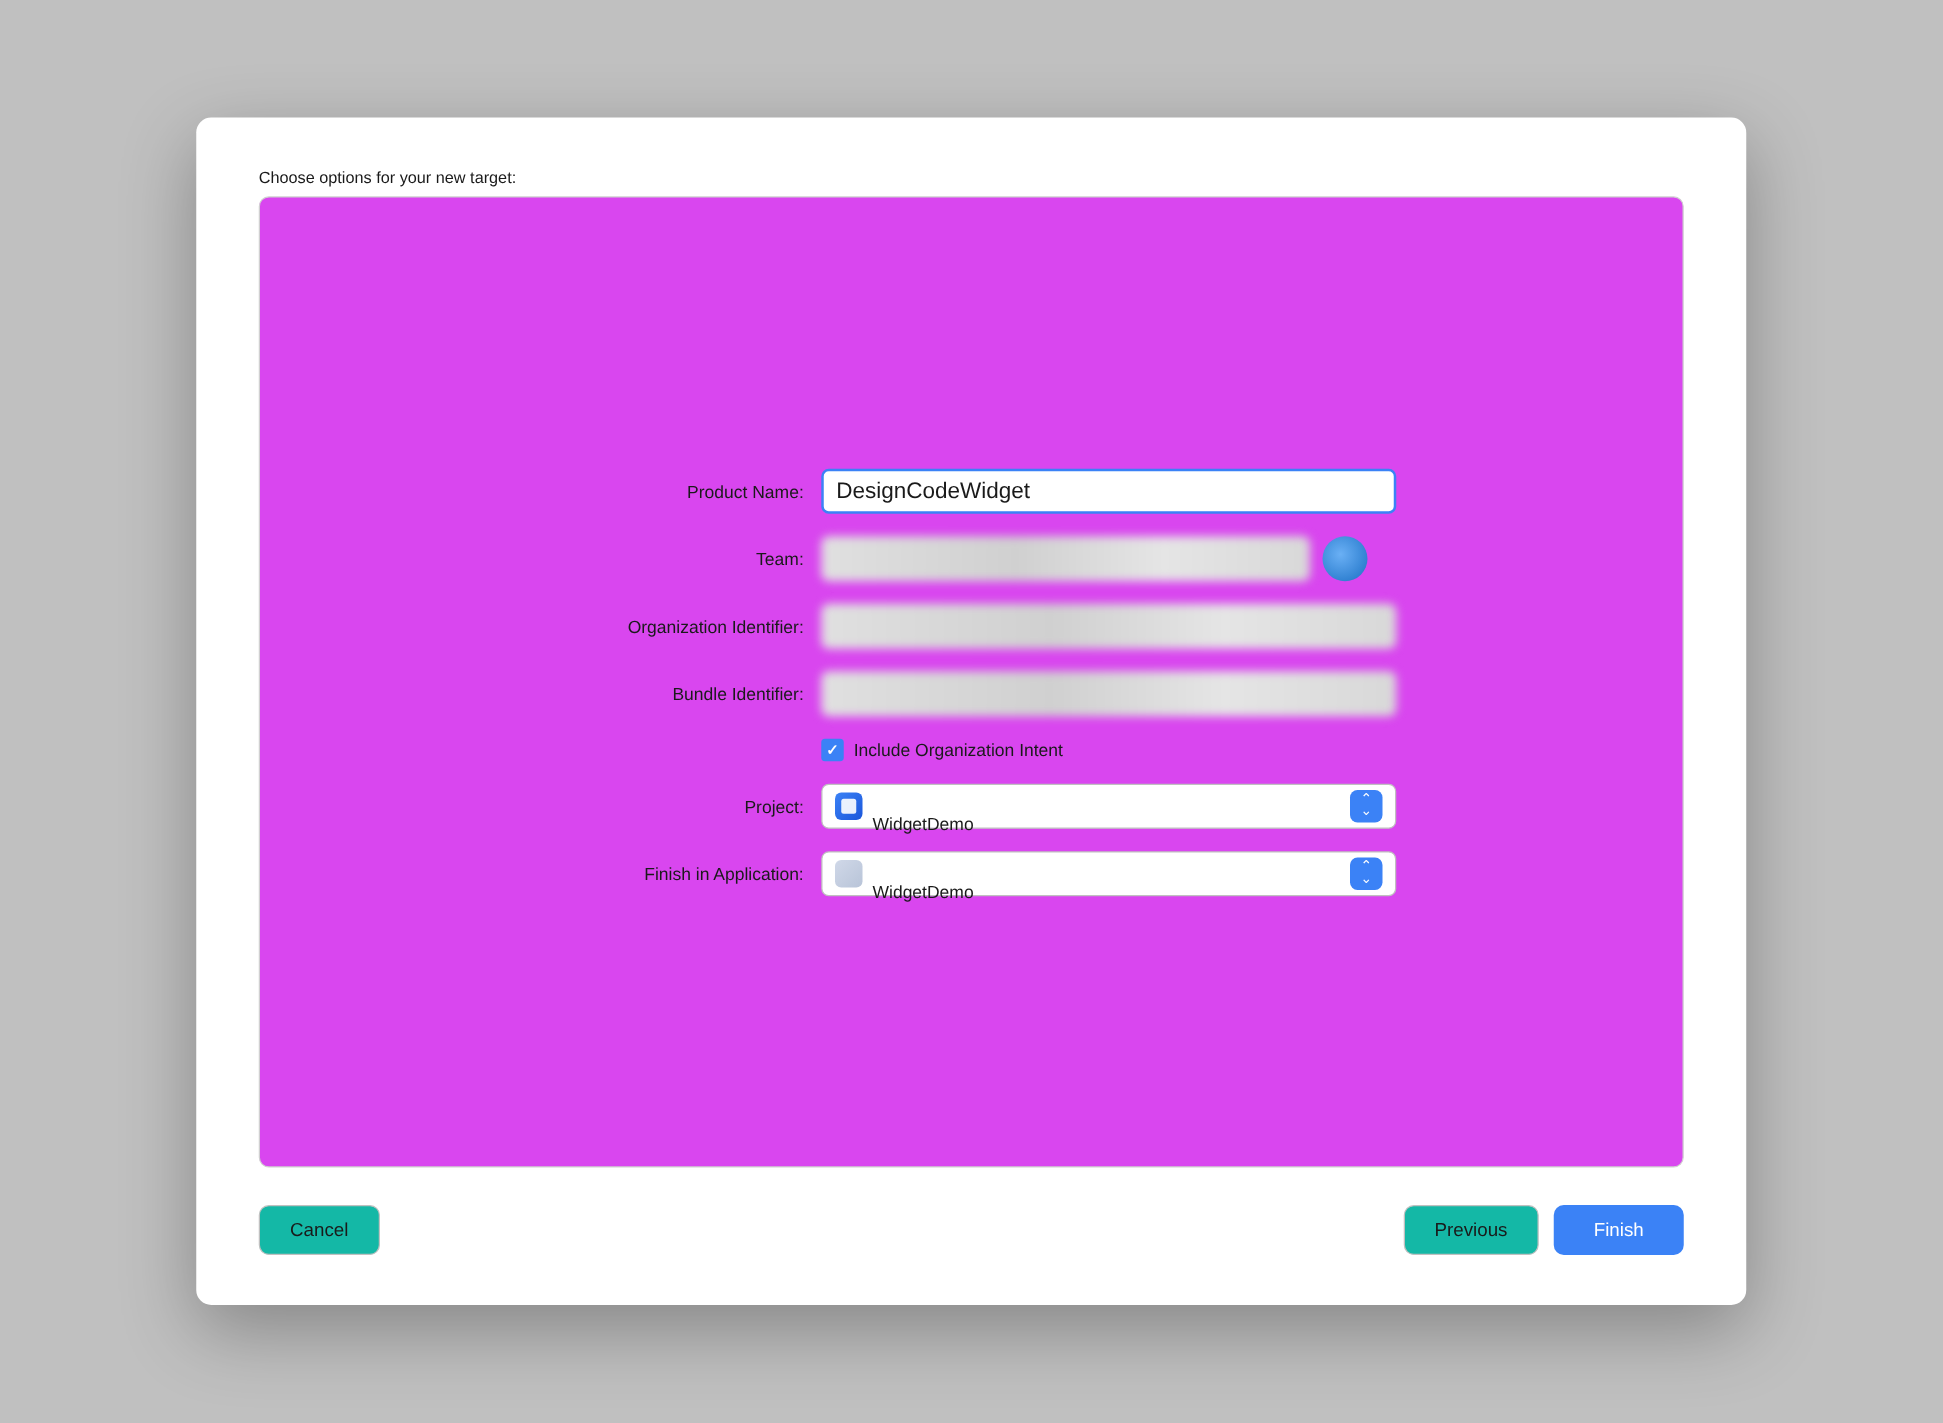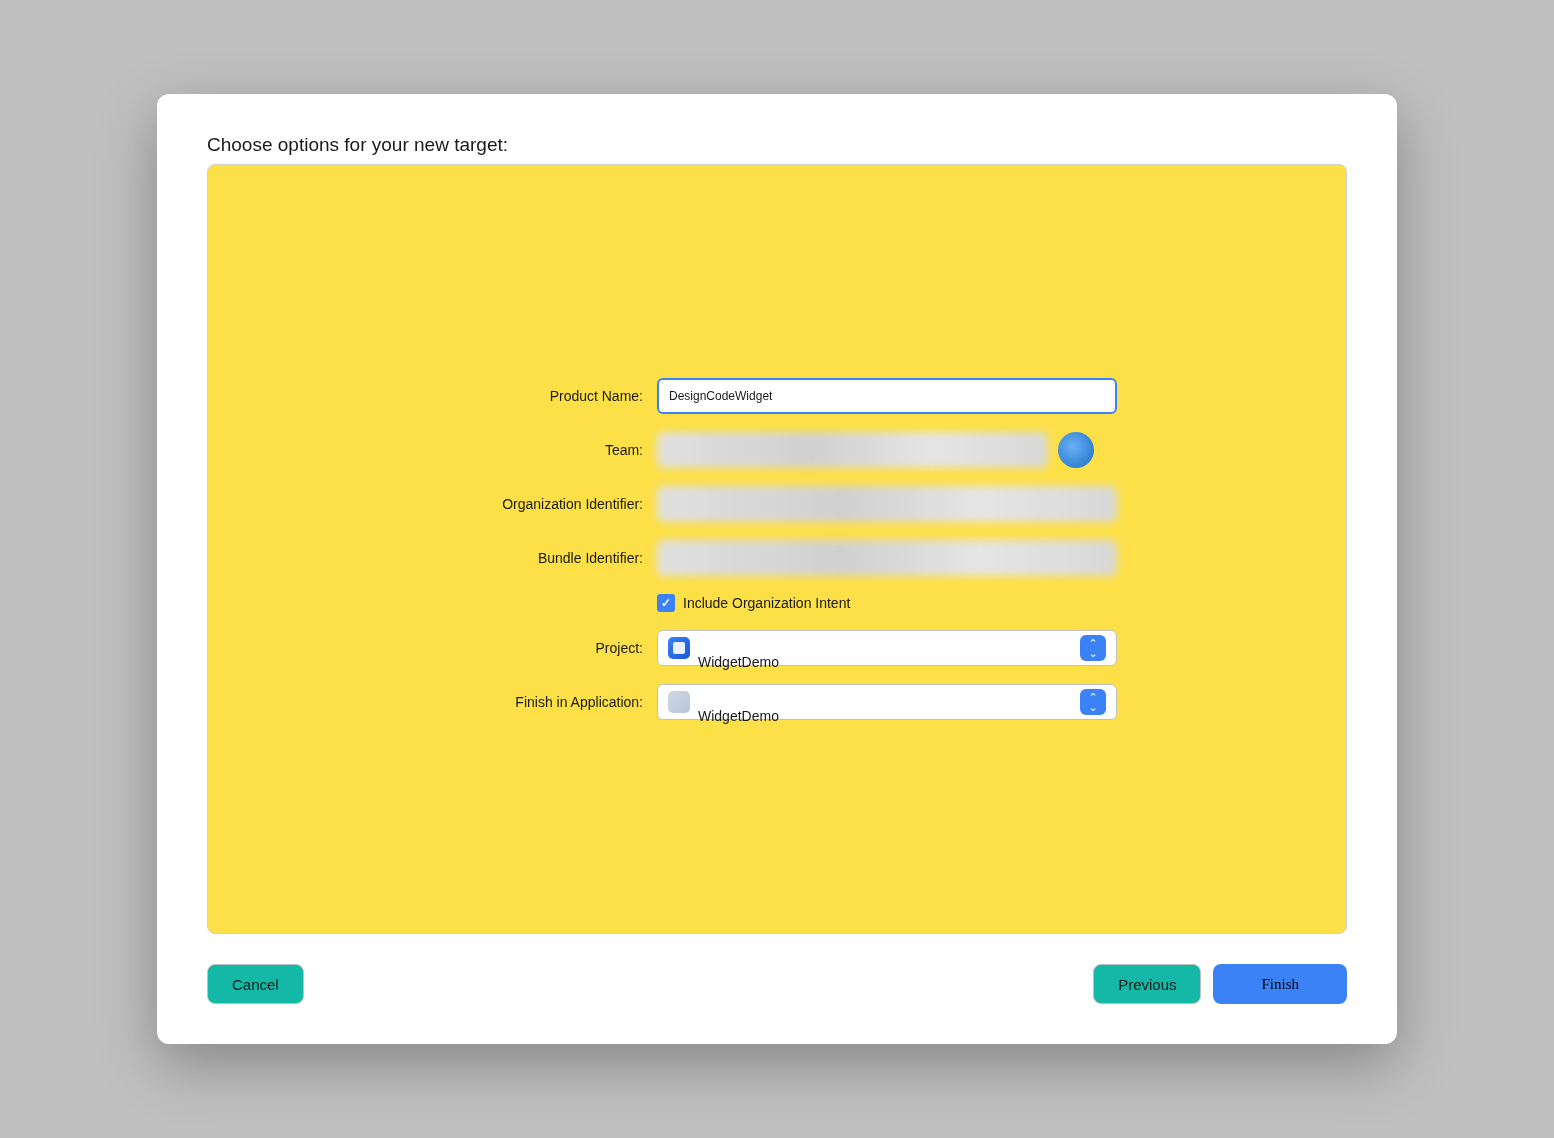--- a/index.html
+++ b/index.html
@@ -23,31 +23,31 @@
       border-radius: 12px;
       width: 1240px;
       min-height: 950px;
       padding: 40px 50px 40px 50px;
       box-shadow: 0 20px 60px rgba(0,0,0,0.3);
       display: flex;
       flex-direction: column;
     }
 
     .dialog-title {
-      font-size: 19px;
+      font-size: 13px;
       color: #1a1a1a;
       font-weight: 400;
       margin-bottom: 8px;
     }
 
     .dialog-content-area {
       flex: 1;
       border: 1px solid #d0d0d0;
       border-radius: 8px;
-      background: #fde047;
+      background: #d946ef;
       display: flex;
       flex-direction: column;
       justify-content: center;
       padding: 60px 80px;
       margin-bottom: 30px;
     }
 
     .form-rows {
       display: flex;
       flex-direction: column;
@@ -73,21 +73,21 @@
     .form-control {
       flex: 1;
     }
 
     .text-input {
       width: 100%;
       height: 36px;
       border: 2px solid #3b82f6;
       border-radius: 6px;
       padding: 16px 10px;
-      font-size: 12px;
+      font-size: 18px;
       color: #1a1a1a;
       outline: none;
       background: #ffffff;
     }
 
     .blurred-field {
       width: 100%;
       height: 36px;
       background: linear-gradient(90deg, #e0e0e0 0%, #d0d0d0 40%, #e5e5e5 70%, #d8d8d8 100%);
       border-radius: 6px;
@@ -258,24 +258,23 @@
     }
 
     .btn-secondary {
       background: #14b8a6;
       border: 1px solid #c0c0c0;
       color: #1a1a1a;
     }
 
     .btn-primary {
       background: #3b82f6;
-      color: #000000;
+      color: #ffffff;
       border: none;
-      padding: 0 48px;
-      font-family: Liberation Serif, serif;
+      padding: 0 32px;
     }
   </style>
 </head>
 <body>
 
 <div class="dialog">
   <div class="dialog-title">Choose options for your new target:</div>
 
   <div class="dialog-content-area">
     <div class="form-rows">

